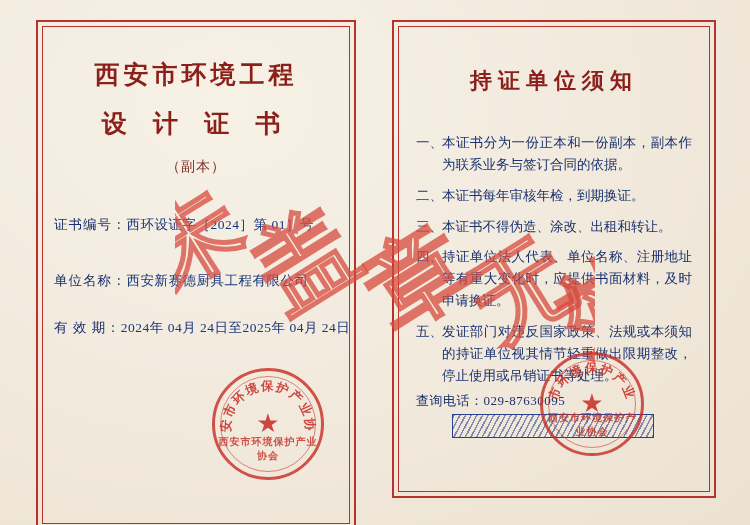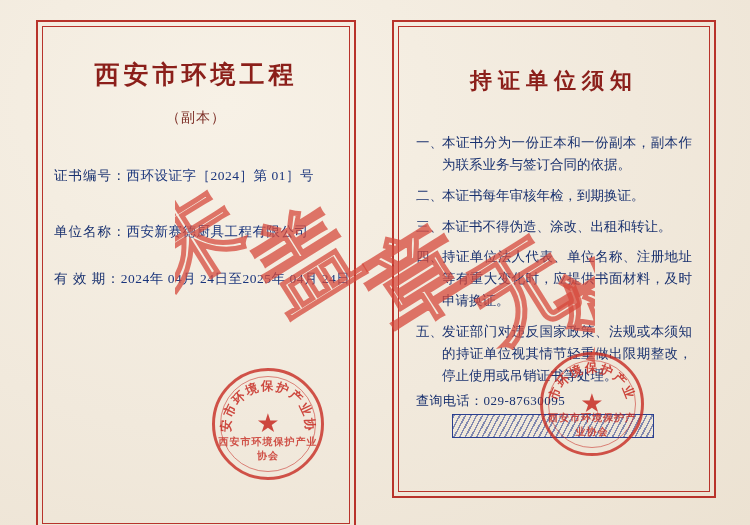--- a/index.html
+++ b/index.html
@@ -230,20 +230,21 @@
 </head>
 <body>
 
 <div id="certificate">
   <div class="paper"></div>
 
   <div class="panel" id="left-panel">
     <div class="panel-inner"></div>
     <div class="panel-content">
       <div class="cert-title-1">西安市环境工程</div>
+      <div class="cert-title-2">设 计 证 书</div>
       <div class="cert-sub">（副本）</div>
 
       <div class="field-row">
         <span class="field-label">证书编号：</span><span class="field-value">西环设证字［2024］第  01］号</span>
       </div>
 
 
       <div class="field-row row-gap-lg">
         <span class="field-label">单位名称：</span><span class="field-value">西安新赛德厨具工程有限公司</span>
       </div>

